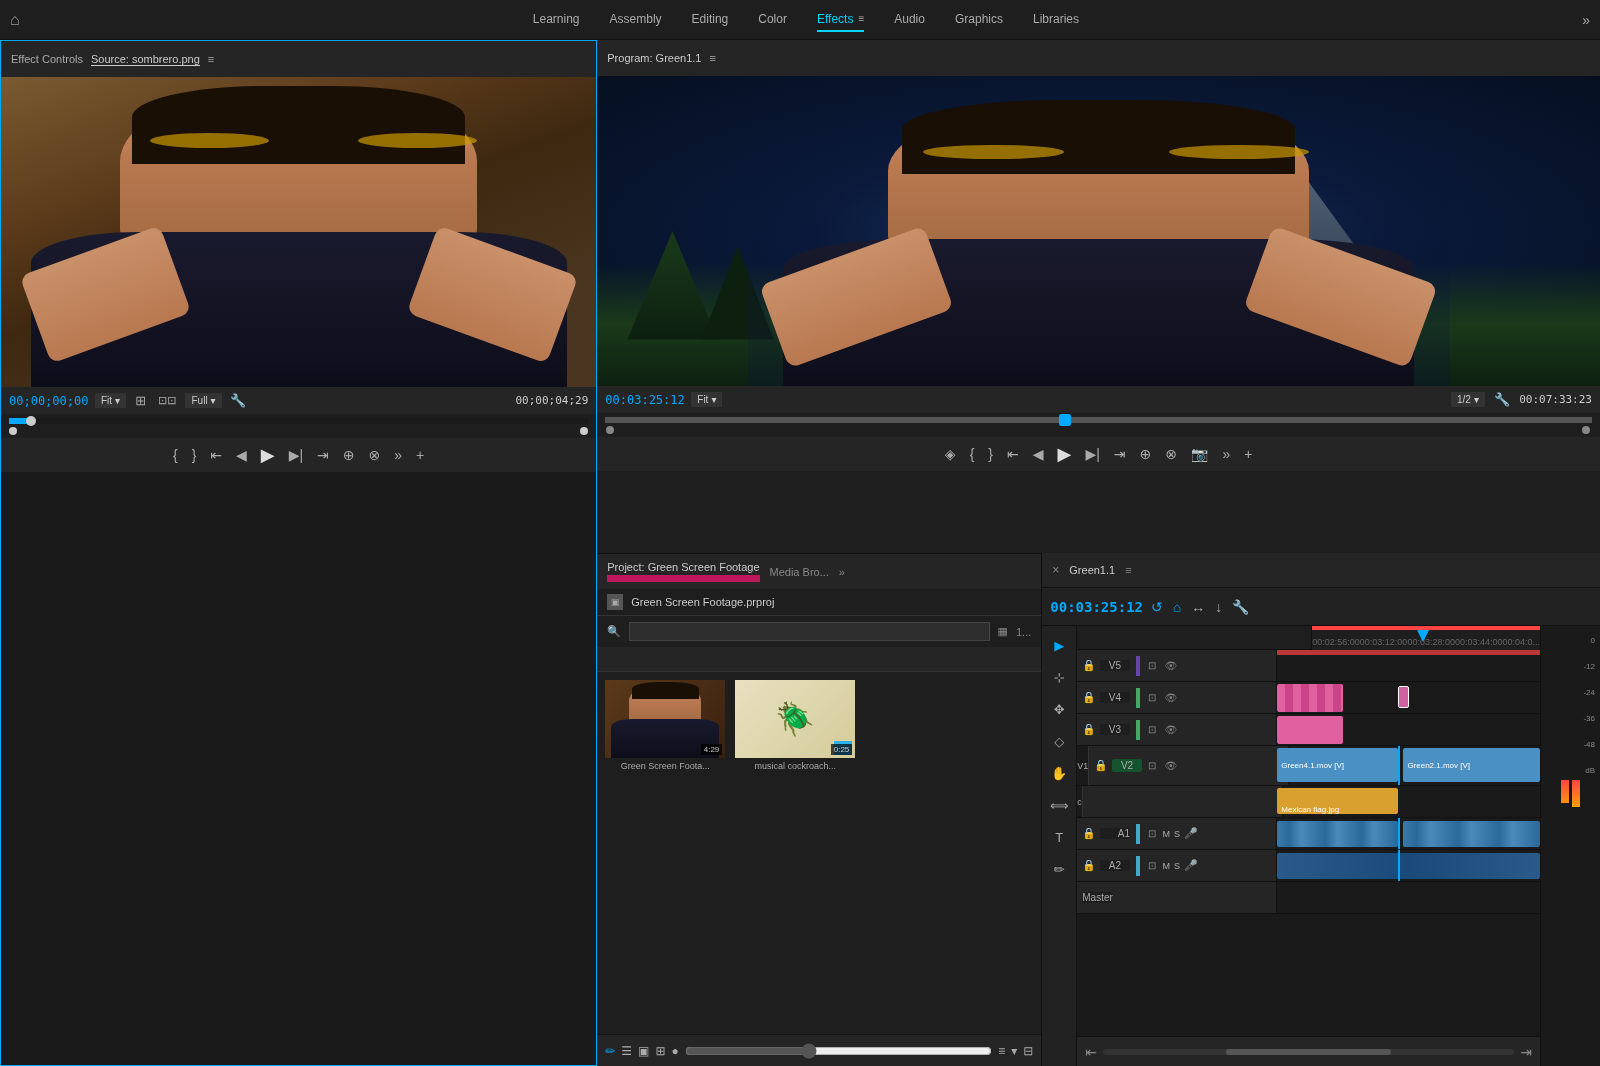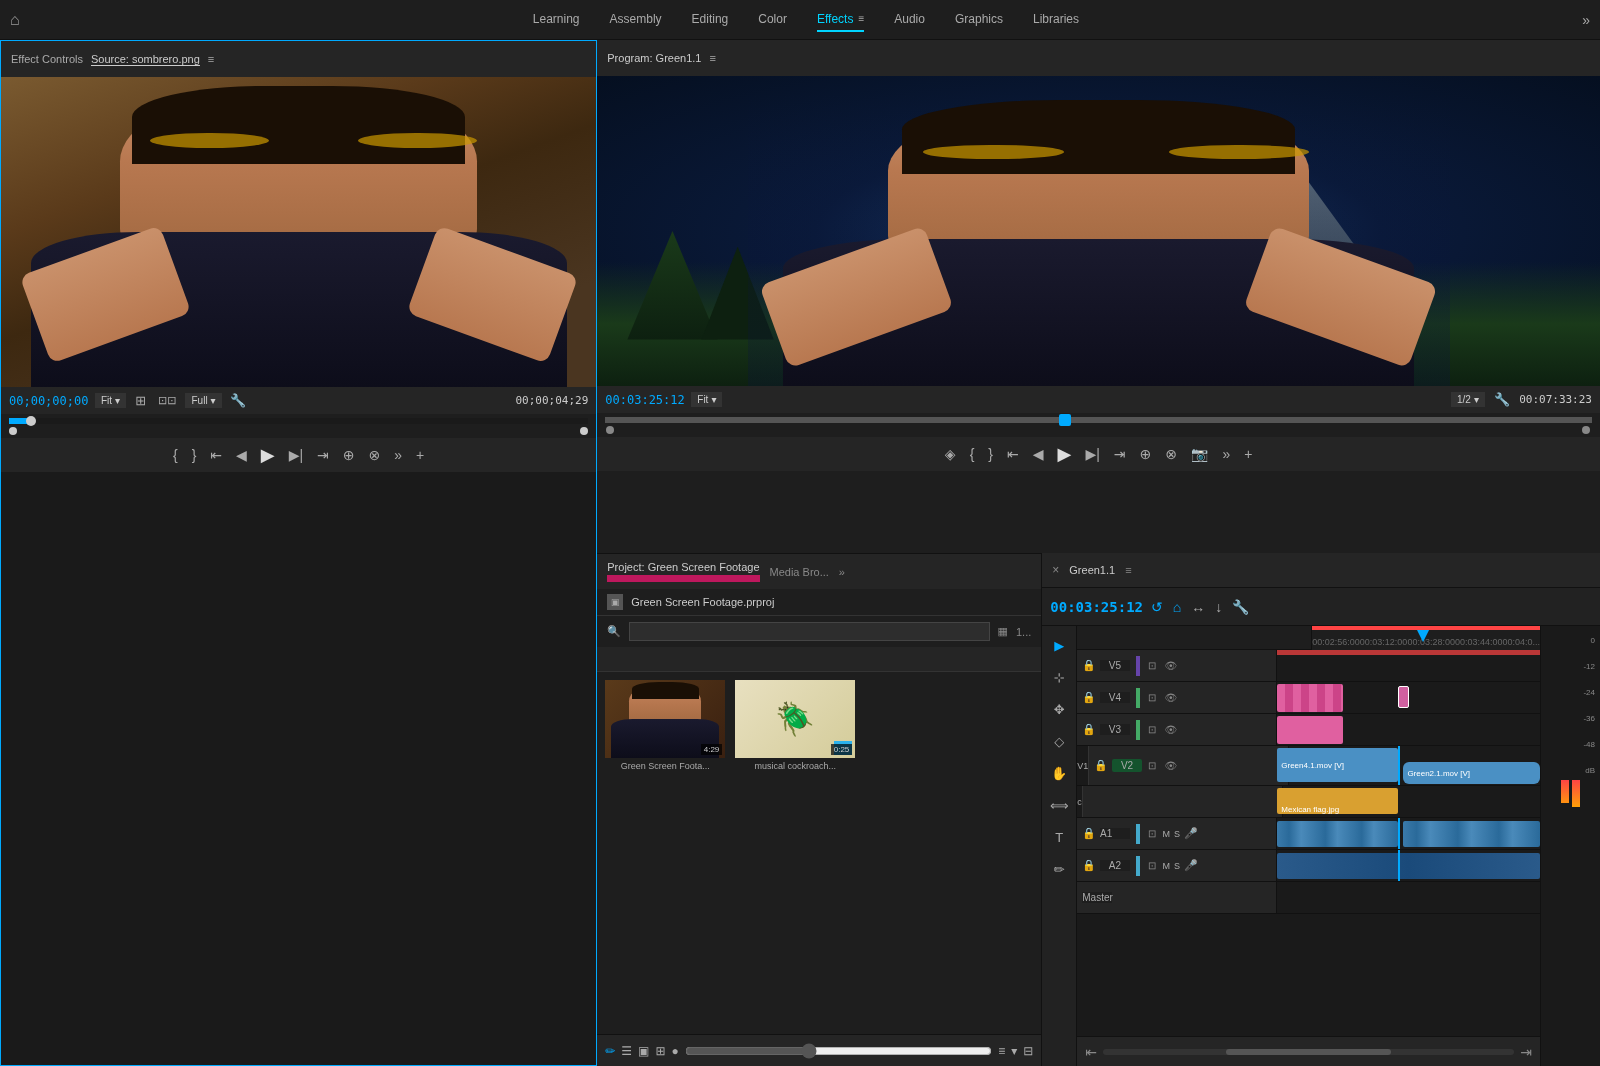--- a/index.html
+++ b/index.html
@@ -959,21 +959,21 @@
                   </div>
                 </div>
                 <div class="track-content">
 
                   <div class="clip-blue" style="left:0;width:46%;height:34px;top:2px;">
                     <span style="font-size:8px;">Green4.1.mov [V]</span>
                   </div>
 
                   <div style="position:absolute;top:0;left:46%;width:2px;height:100%;background:#00aaff;z-index:5;"></div>
 
-                  <div class="clip-blue" style="left:48%;width:52%;height:22px;top:16px;border-radius:6px;">
+                  <div class="clip-blue" style="left:48%;width:52%;height:34px;top:2px;">
                     <span style="font-size:8px;">Green2.1.mov [V]</span>
                   </div>
                 </div>
               </div>
 
               <div class="track-row">
                 <div style="display:flex;width:200px;min-width:200px;border-right:1px solid #111;">
                   <div style="width:25px;display:flex;align-items:center;justify-content:center;font-size:9px;color:#aaa;background:#1a1a1a;border-right:1px solid #333;">c</div>
                   <div class="track-header" style="flex:1;width:auto;">
                     <span style="font-size:9px;color:#888;"></span>
@@ -983,21 +983,21 @@
 
                   <div class="clip-pink" style="left:0;width:46%;height:26px;top:2px;background:#d9a030;">
                     <span style="font-size:8px;">Mexican flag.jpg</span>
                   </div>
                 </div>
               </div>
 
               <div class="track-row">
                 <div class="track-header">
                   <span class="track-lock-icon">🔒</span>
-                  <div style="width:30px;font-size:10px;color:#aaa;background:#1e1e1e;text-align:left;">A1</div>
+                  <div style="width:30px;font-size:10px;color:#aaa;background:#1e1e1e;text-align:right;">A1</div>
                   <div style="height:20px;width:4px;background:#44aacc;margin:0 2px;"></div>
                   <button class="track-btn-sm">⊡</button>
                   <span style="font-size:9px;color:#aaa;">M</span>
                   <span style="font-size:9px;color:#aaa;">S</span>
                   <span style="font-size:11px;color:#aaa;">🎤</span>
                 </div>
                 <div class="track-content">
                   <div class="waveform" style="left:0;width:46%;"></div>
                   <div class="waveform" style="left:48%;width:52%;"></div>
                   <div style="position:absolute;top:0;left:46%;width:2px;height:100%;background:#00aaff;z-index:5;"></div>

